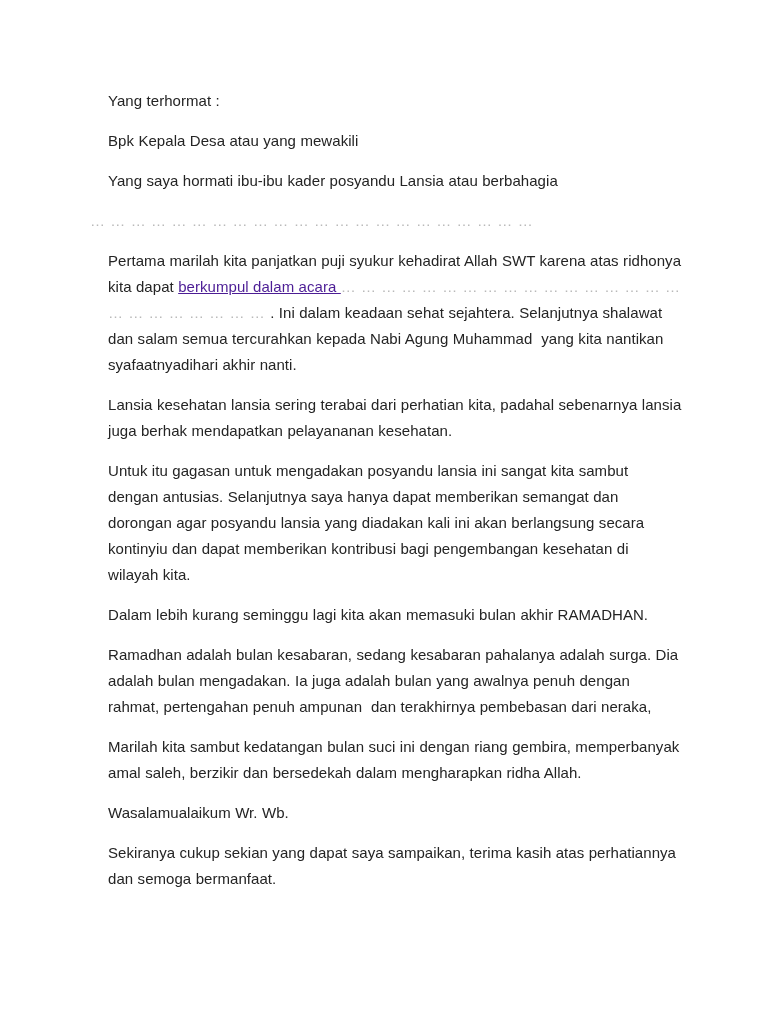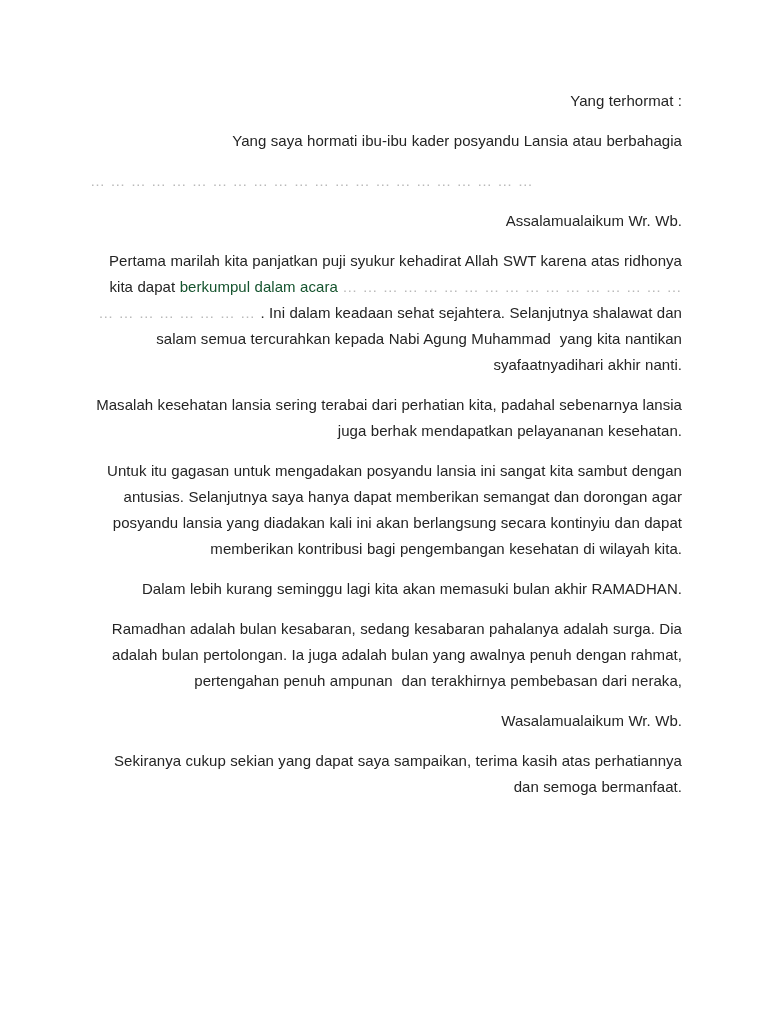--- a/index.html
+++ b/index.html
@@ -21,72 +21,74 @@
     background: #ffffff;
     box-sizing: border-box;
   }
   .doc-body {
     position: absolute;
     left: 90px;
     top: 88px;
     width: 592px;
   }
   .para {
-    margin: 0 0 14px 0;
+    margin: 0 0 14px 18px;
     font-size: 15px;
     line-height: 26px;
     color: #242424;
     letter-spacing: 0.05px;
     word-spacing: 0.2px;
-    text-align: right;
+    text-align: left;
     white-space: pre-wrap;
   }
   .para:last-child {
     margin-bottom: 0;
   }
   .dots-line {
     margin: 0 0 14px 0;
     font-size: 15px;
     line-height: 26px;
     color: #b9b9b9;
     letter-spacing: 0.6px;
     white-space: pre-wrap;
   }
   .faded {
-    color: #14532d;
+    color: #4c1d95;
+    text-decoration: underline;
   }
   .dots-inline {
     color: #b9b9b9;
     letter-spacing: 0.45px;
   }
 </style>
 </head>
 <body>
 
 <div class="page">
   <div class="doc-body">
 
     <p class="para">Yang terhormat :</p>
 
+    <p class="para">Bpk Kepala Desa atau yang mewakili</p>
 
     <p class="para">Yang saya hormati ibu-ibu kader posyandu Lansia atau berbahagia</p>
 
     <p class="dots-line">… … … … … … … … … … … … … … … … … … … … … … </p>
 
-    <p class="para">Assalamualaikum Wr. Wb.</p>
 
     <p class="para"><span>Pertama marilah kita panjatkan puji syukur kehadirat Allah SWT karena atas ridhonya kita dapat </span><span class="faded">berkumpul dalam acara </span><span class="dots-inline">… … … … … … … … … … … … … … … … … … … … … … … … … </span><span>. Ini dalam keadaan sehat sejahtera. Selanjutnya shalawat dan salam semua tercurahkan kepada Nabi Agung Muhammad  yang kita nantikan syafaatnyadihari akhir nanti.</span></p>
 
-    <p class="para">Masalah kesehatan lansia sering terabai dari perhatian kita, padahal sebenarnya lansia juga berhak mendapatkan pelayananan kesehatan.</p>
+    <p class="para">Lansia kesehatan lansia sering terabai dari perhatian kita, padahal sebenarnya lansia juga berhak mendapatkan pelayananan kesehatan.</p>
 
     <p class="para">Untuk itu gagasan untuk mengadakan posyandu lansia ini sangat kita sambut dengan antusias. Selanjutnya saya hanya dapat memberikan semangat dan dorongan agar posyandu lansia yang diadakan kali ini akan berlangsung secara kontinyiu dan dapat memberikan kontribusi bagi pengembangan kesehatan di wilayah kita.</p>
 
     <p class="para">Dalam lebih kurang seminggu lagi kita akan memasuki bulan akhir RAMADHAN.</p>
 
-    <p class="para">Ramadhan adalah bulan kesabaran, sedang kesabaran pahalanya adalah surga. Dia adalah bulan pertolongan. Ia juga adalah bulan yang awalnya penuh dengan rahmat, pertengahan penuh ampunan  dan terakhirnya pembebasan dari neraka,</p>
+    <p class="para">Ramadhan adalah bulan kesabaran, sedang kesabaran pahalanya adalah surga. Dia adalah bulan mengadakan. Ia juga adalah bulan yang awalnya penuh dengan rahmat, pertengahan penuh ampunan  dan terakhirnya pembebasan dari neraka,</p>
 
+    <p class="para">Marilah kita sambut kedatangan bulan suci ini dengan riang gembira, memperbanyak amal saleh, berzikir dan bersedekah dalam mengharapkan ridha Allah.</p>
 
     <p class="para">Wasalamualaikum Wr. Wb.</p>
 
     <p class="para">Sekiranya cukup sekian yang dapat saya sampaikan, terima kasih atas perhatiannya dan semoga bermanfaat.</p>
 
   </div>
 </div>
 
 </body></html>

